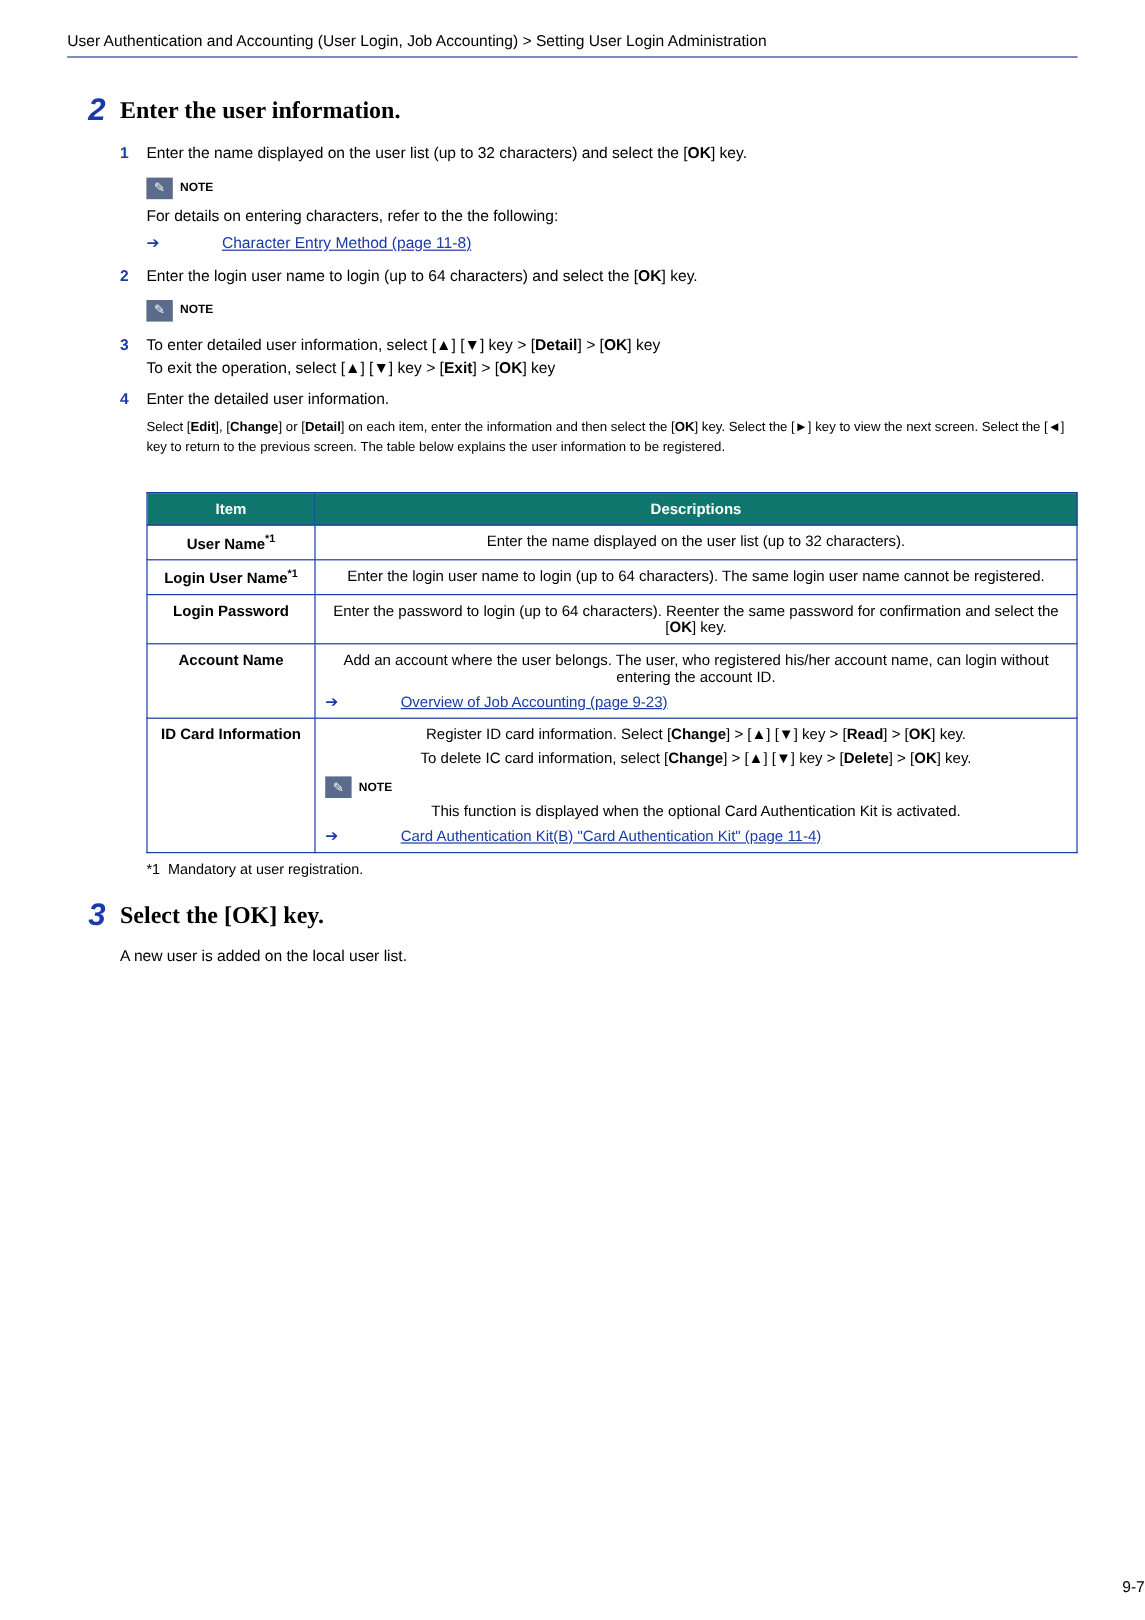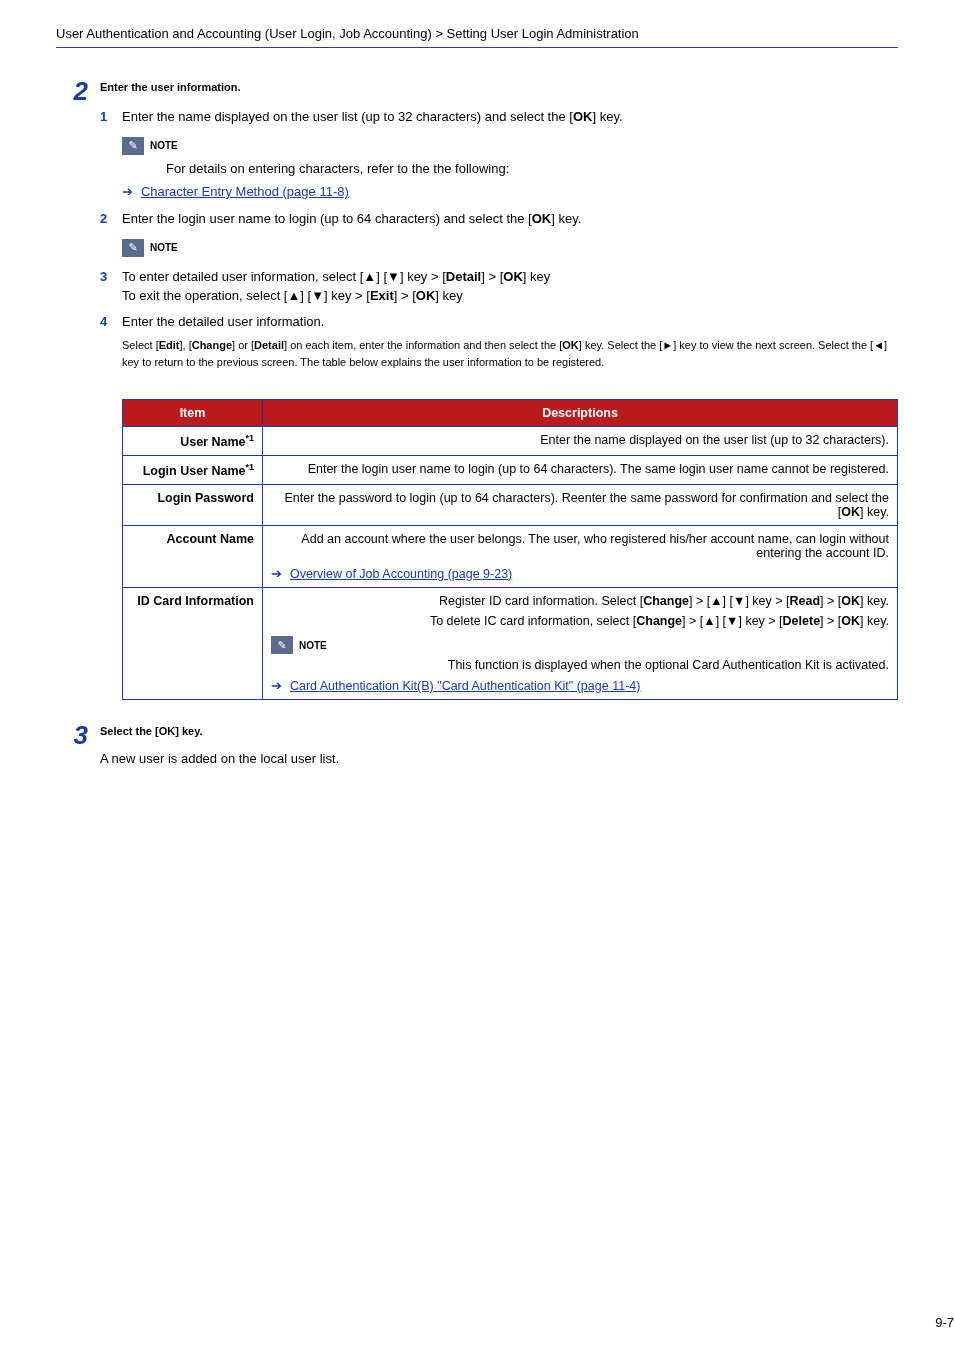--- a/index.html
+++ b/index.html
@@ -34,23 +34,23 @@
     font-size: 26px;
     font-weight: 900;
     color: #1a3aa8;
     font-family: Arial Black, Arial, sans-serif;
     font-style: italic;
   }
   .sec-content {
     flex: 1;
   }
   .sec-heading {
-    font-size: 11px;
+    font-size: 20px;
     font-weight: 900;
-    font-family: Liberation Sans, sans-serif;
+    font-family: Liberation Serif, serif;
     margin-bottom: 14px;
     padding-top: 5px;
   }
   .sub-line {
     display: flex;
     margin: 6px 0 6px 0;
     font-size: 13px;
     line-height: 1.5;
   }
   .sub-num {
@@ -79,57 +79,57 @@
     color: #fff;
     font-size: 11px;
   }
   .note-label {
     font-weight: bold;
     font-size: 10px;
   }
   .note-body {
     font-size: 13px;
     line-height: 1.5;
-    margin-left: 44px;
   }
   .pointer-link {
     display: flex;
     align-items: center;
     gap: 8px;
     margin: 6px 0 8px 0;
     font-size: 13px;
   }
   .pointer-arrow {
     color: #1a3aa8;
     font-size: 13px;
   }
   .link {
     color: #1a3aa8;
     text-decoration: underline;
+    margin-left: 44px;
   }
   .inbody {
     font-size: 11px;
     line-height: 1.5;
     margin: 6px 0 29px 22px;
   }
   table.info {
     width: 100%;
     border-collapse: collapse;
     margin: 4px 0 4px 22px;
     width: calc(100% - 22px);
     font-size: 12.5px;
   }
   table.info th, table.info td {
     border: 1px solid #1a3aa8;
     padding: 6px 8px;
     vertical-align: top;
-    text-align: right;
+    text-align: center;
   }
   table.info th {
-    background: #b91c1c;
+    background: #0f766e;
     color: #fff;
     font-weight: bold;
     text-align: center;
     padding: 6px;
   }
   .col-item { width: 140px; font-weight: bold; }
   sup { font-size: 9px; vertical-align: super; }
   .cell-link {
     display: flex;
     align-items: center;
@@ -265,20 +265,23 @@
             <div>This function is displayed when the optional Card Authentication Kit is activated.</div>
             <div class="cell-link">
               <span class="pointer-arrow">➔</span>
               <a href="#" class="link">Card Authentication Kit(B) "Card Authentication Kit" (page 11-4)</a>
             </div>
           </td>
         </tr>
       </tbody>
     </table>
 
+    <div class="foot-ref">
+      <span>*1</span>&nbsp;&nbsp;<span>Mandatory at user registration.</span>
+    </div>
 
   </div>
 </div>
 
 <div class="section" style="margin-top:16px">
   <div class="sec-num"><span>3</span></div>
   <div class="sec-content">
     <div class="sec-heading">Select the [OK] key.</div>
     <div class="bodytext">A new user is added on the local user list.</div>
   </div>

